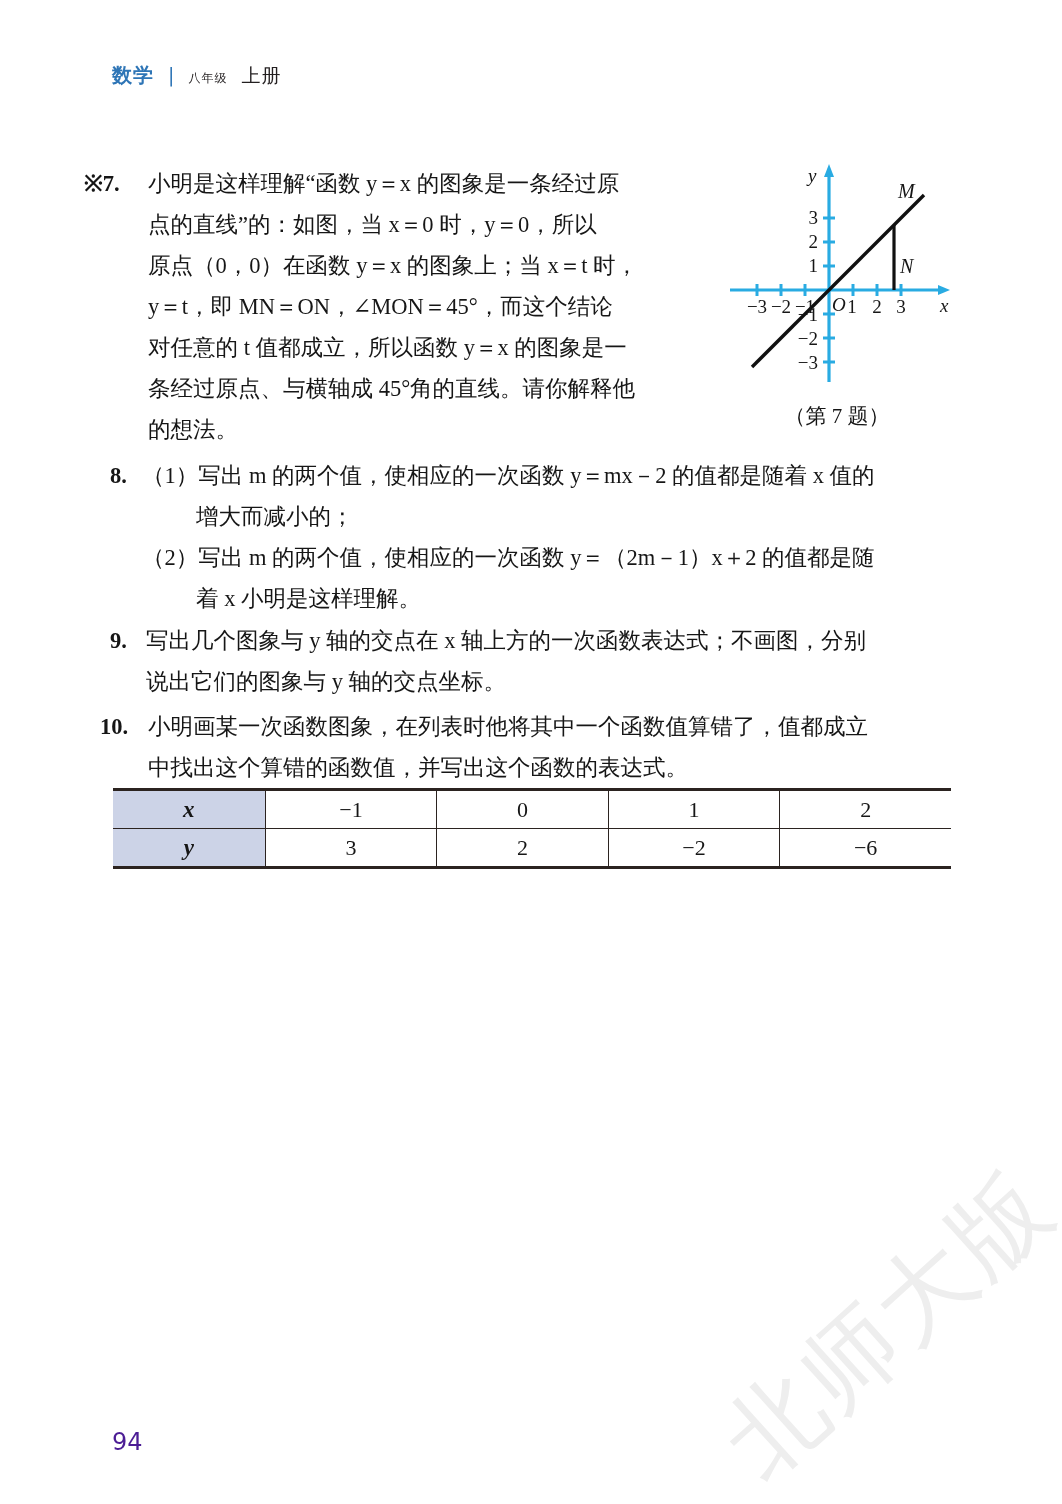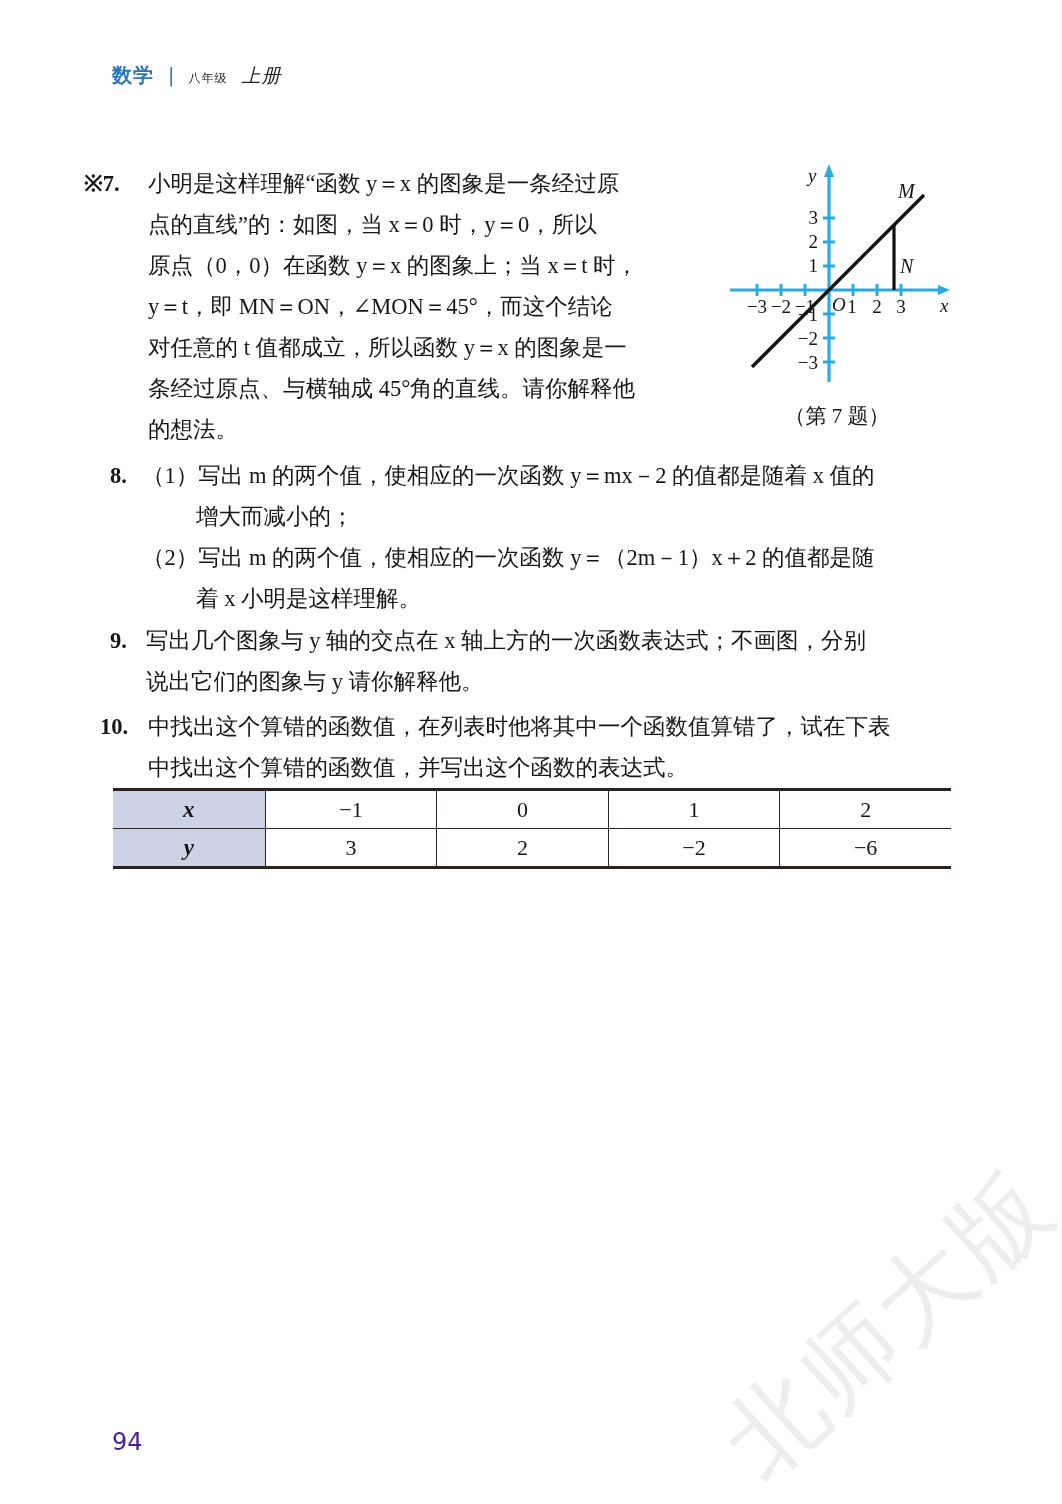--- a/index.html
+++ b/index.html
@@ -69,21 +69,20 @@
     font-size: 12px;
     color: #231f20;
     letter-spacing: 1px;
   }
   #page-header .volume {
     font-family: "DejaVu Sans", "Liberation Sans", sans-serif;
     font-size: 19px;
     color: #231f20;
     margin-left: 14px;
     letter-spacing: 1px;
-    font-style: italic;
   }
 
   
   #content {
     position: absolute;
     left: 0;
     top: 0;
     width: 1062px;
     height: 1504px;
     z-index: 1;
@@ -247,28 +246,28 @@
       <span class="ind">增大而减小的；</span>
       <span class="ln"><span class="lbl">（2）</span><span>写出 m 的两个值，使相应的一次函数 y＝（2m－1）x＋2 的值都是随</span></span>
       <span class="ind">着 x 小明是这样理解。</span>
     </span>
   </div>
 
   <div class="problem" id="p9">
     <span class="num">9.</span>
     <span class="body">
       <span class="ln">写出几个图象与 y 轴的交点在 x 轴上方的一次函数表达式；不画图，分别</span>
-      <span class="ln">说出它们的图象与 y 请你解释他。</span>
+      <span class="ln">说出它们的图象与 y 轴的交点坐标。</span>
     </span>
   </div>
 
   <div class="problem" id="p10">
     <span class="num">10.</span>
     <span class="body">
-      <span class="ln">中找出这个算错的函数值，在列表时他将其中一个函数值算错了，试在下表</span>
+      <span class="ln">小明画某一次函数图象，在列表时他将其中一个函数值算错了，值都成立</span>
       <span class="ln">中找出这个算错的函数值，并写出这个函数的表达式。</span>
     </span>
   </div>
 
   <div id="figure-7">
     <svg width="250" height="250" viewBox="0 0 250 250">
 
       <line x1="18" y1="140" x2="232" y2="140" stroke="#29abe2" stroke-width="3.2"></line>
       <polygon points="238,140 226,135 226,145" fill="#29abe2"></polygon>
 

